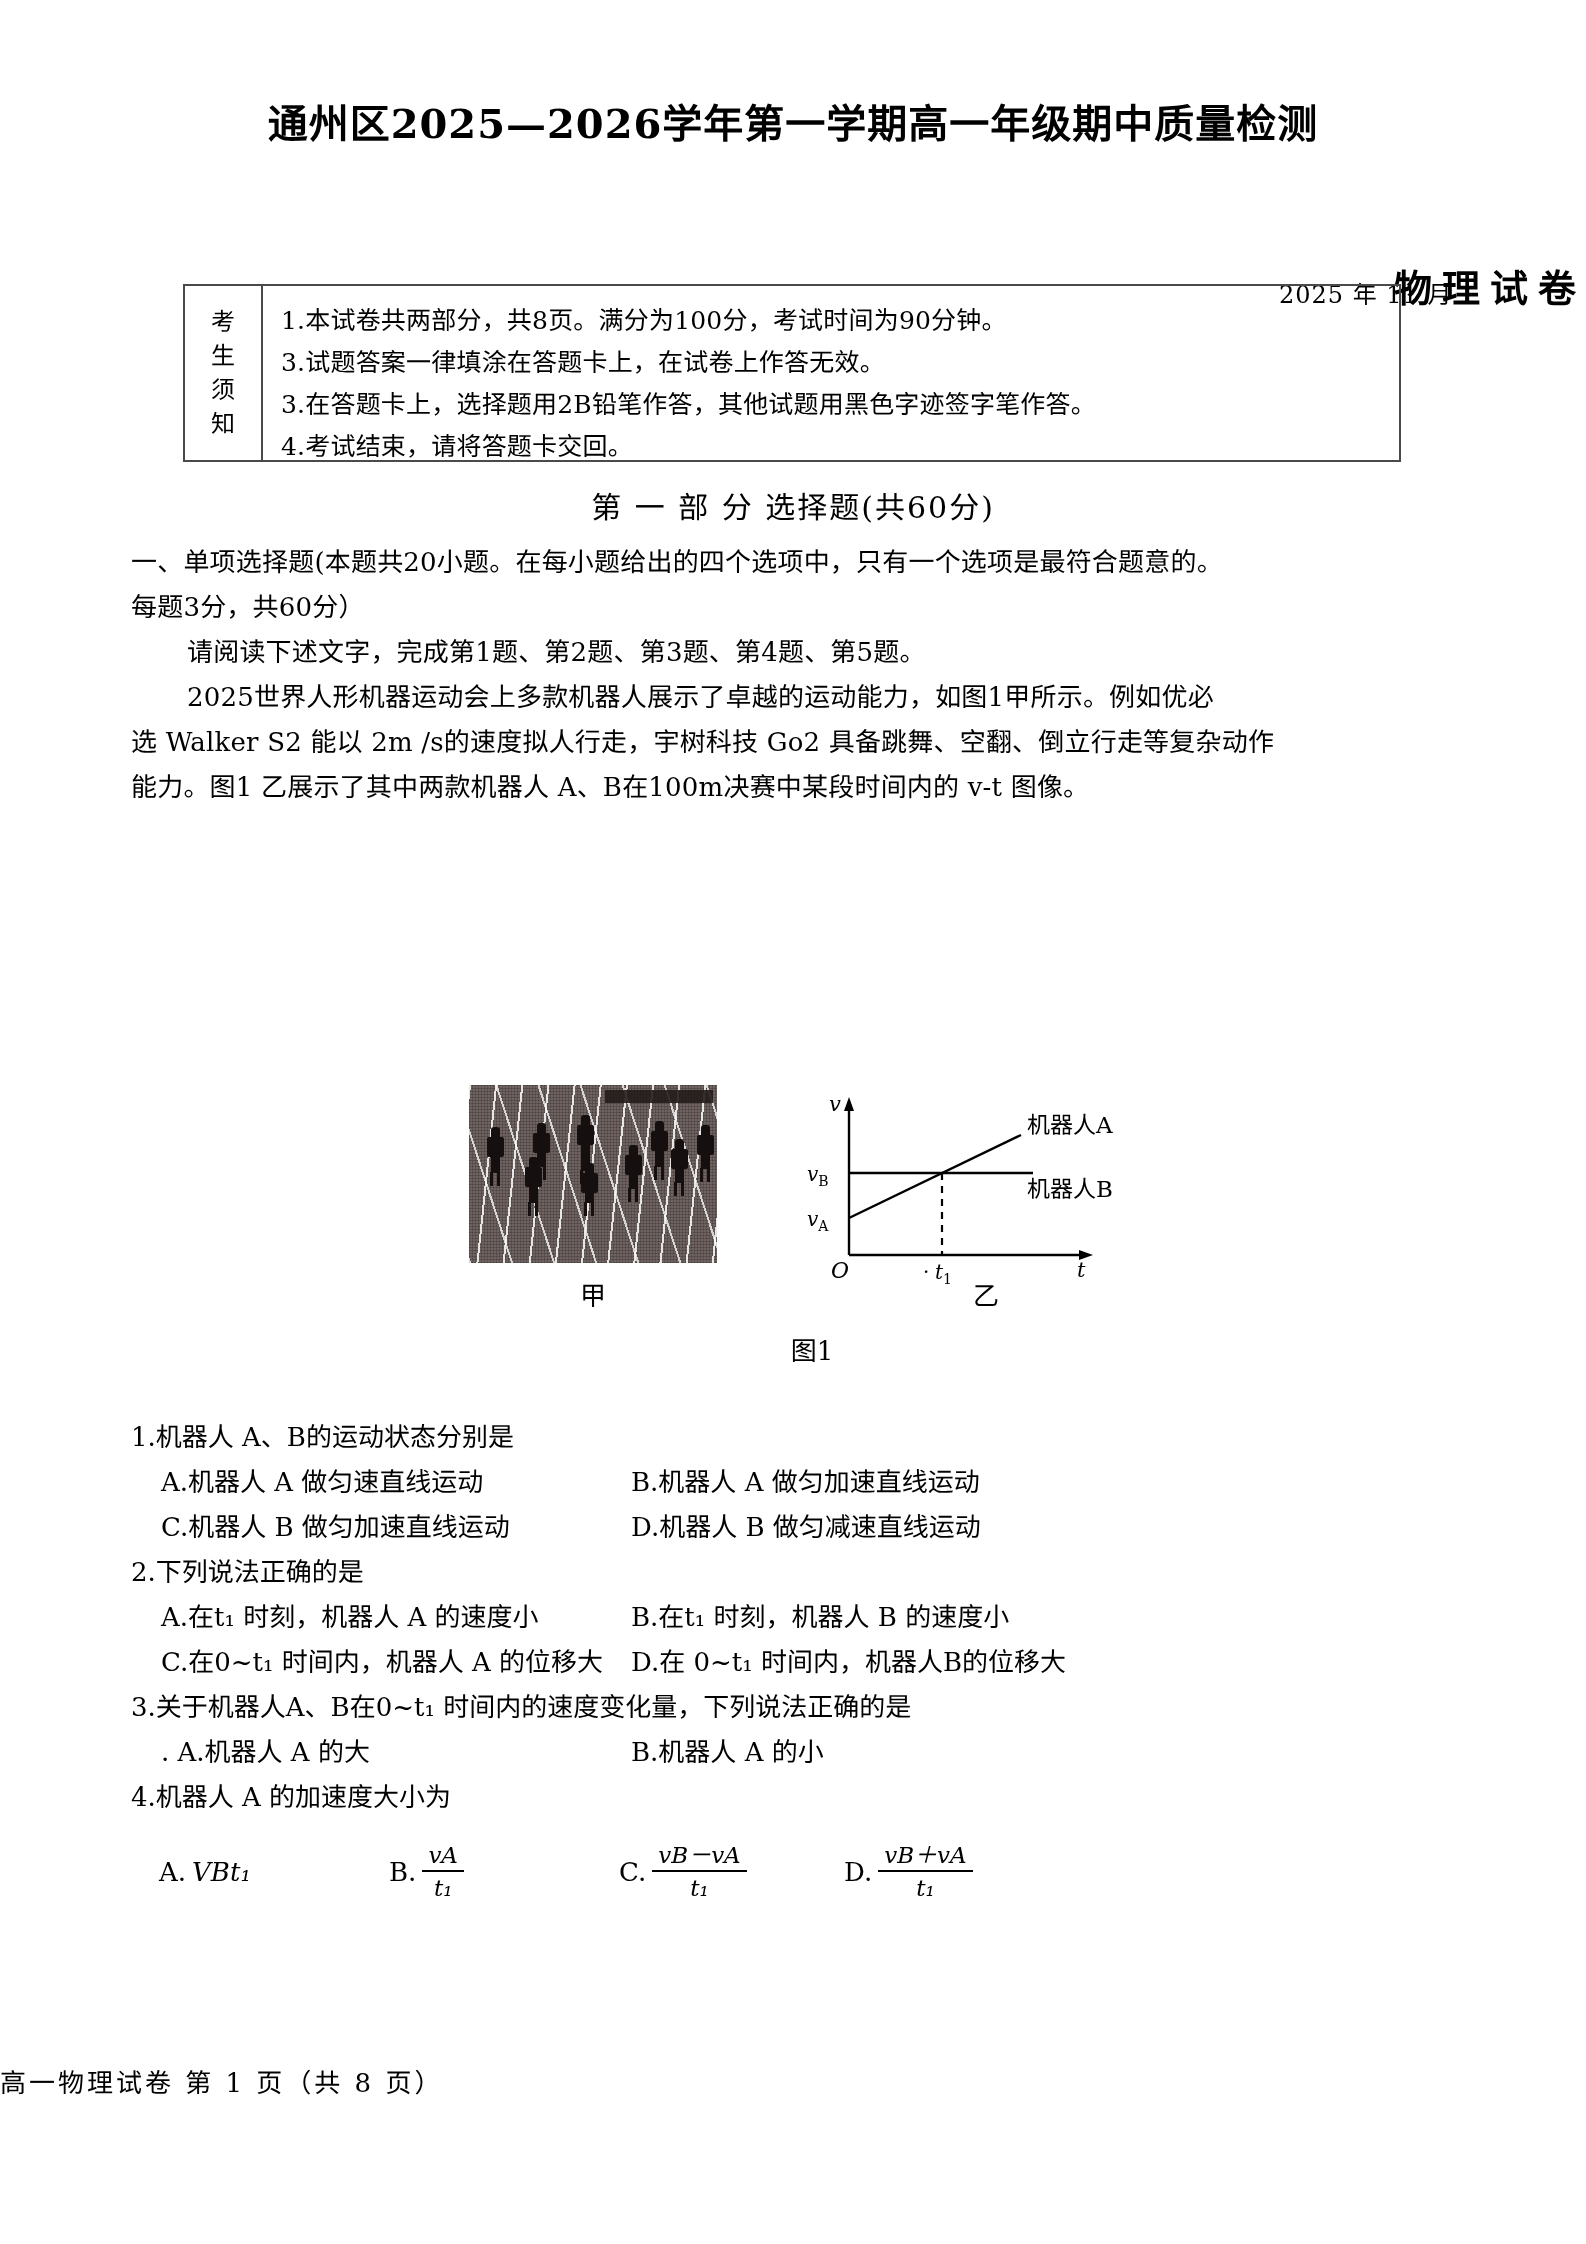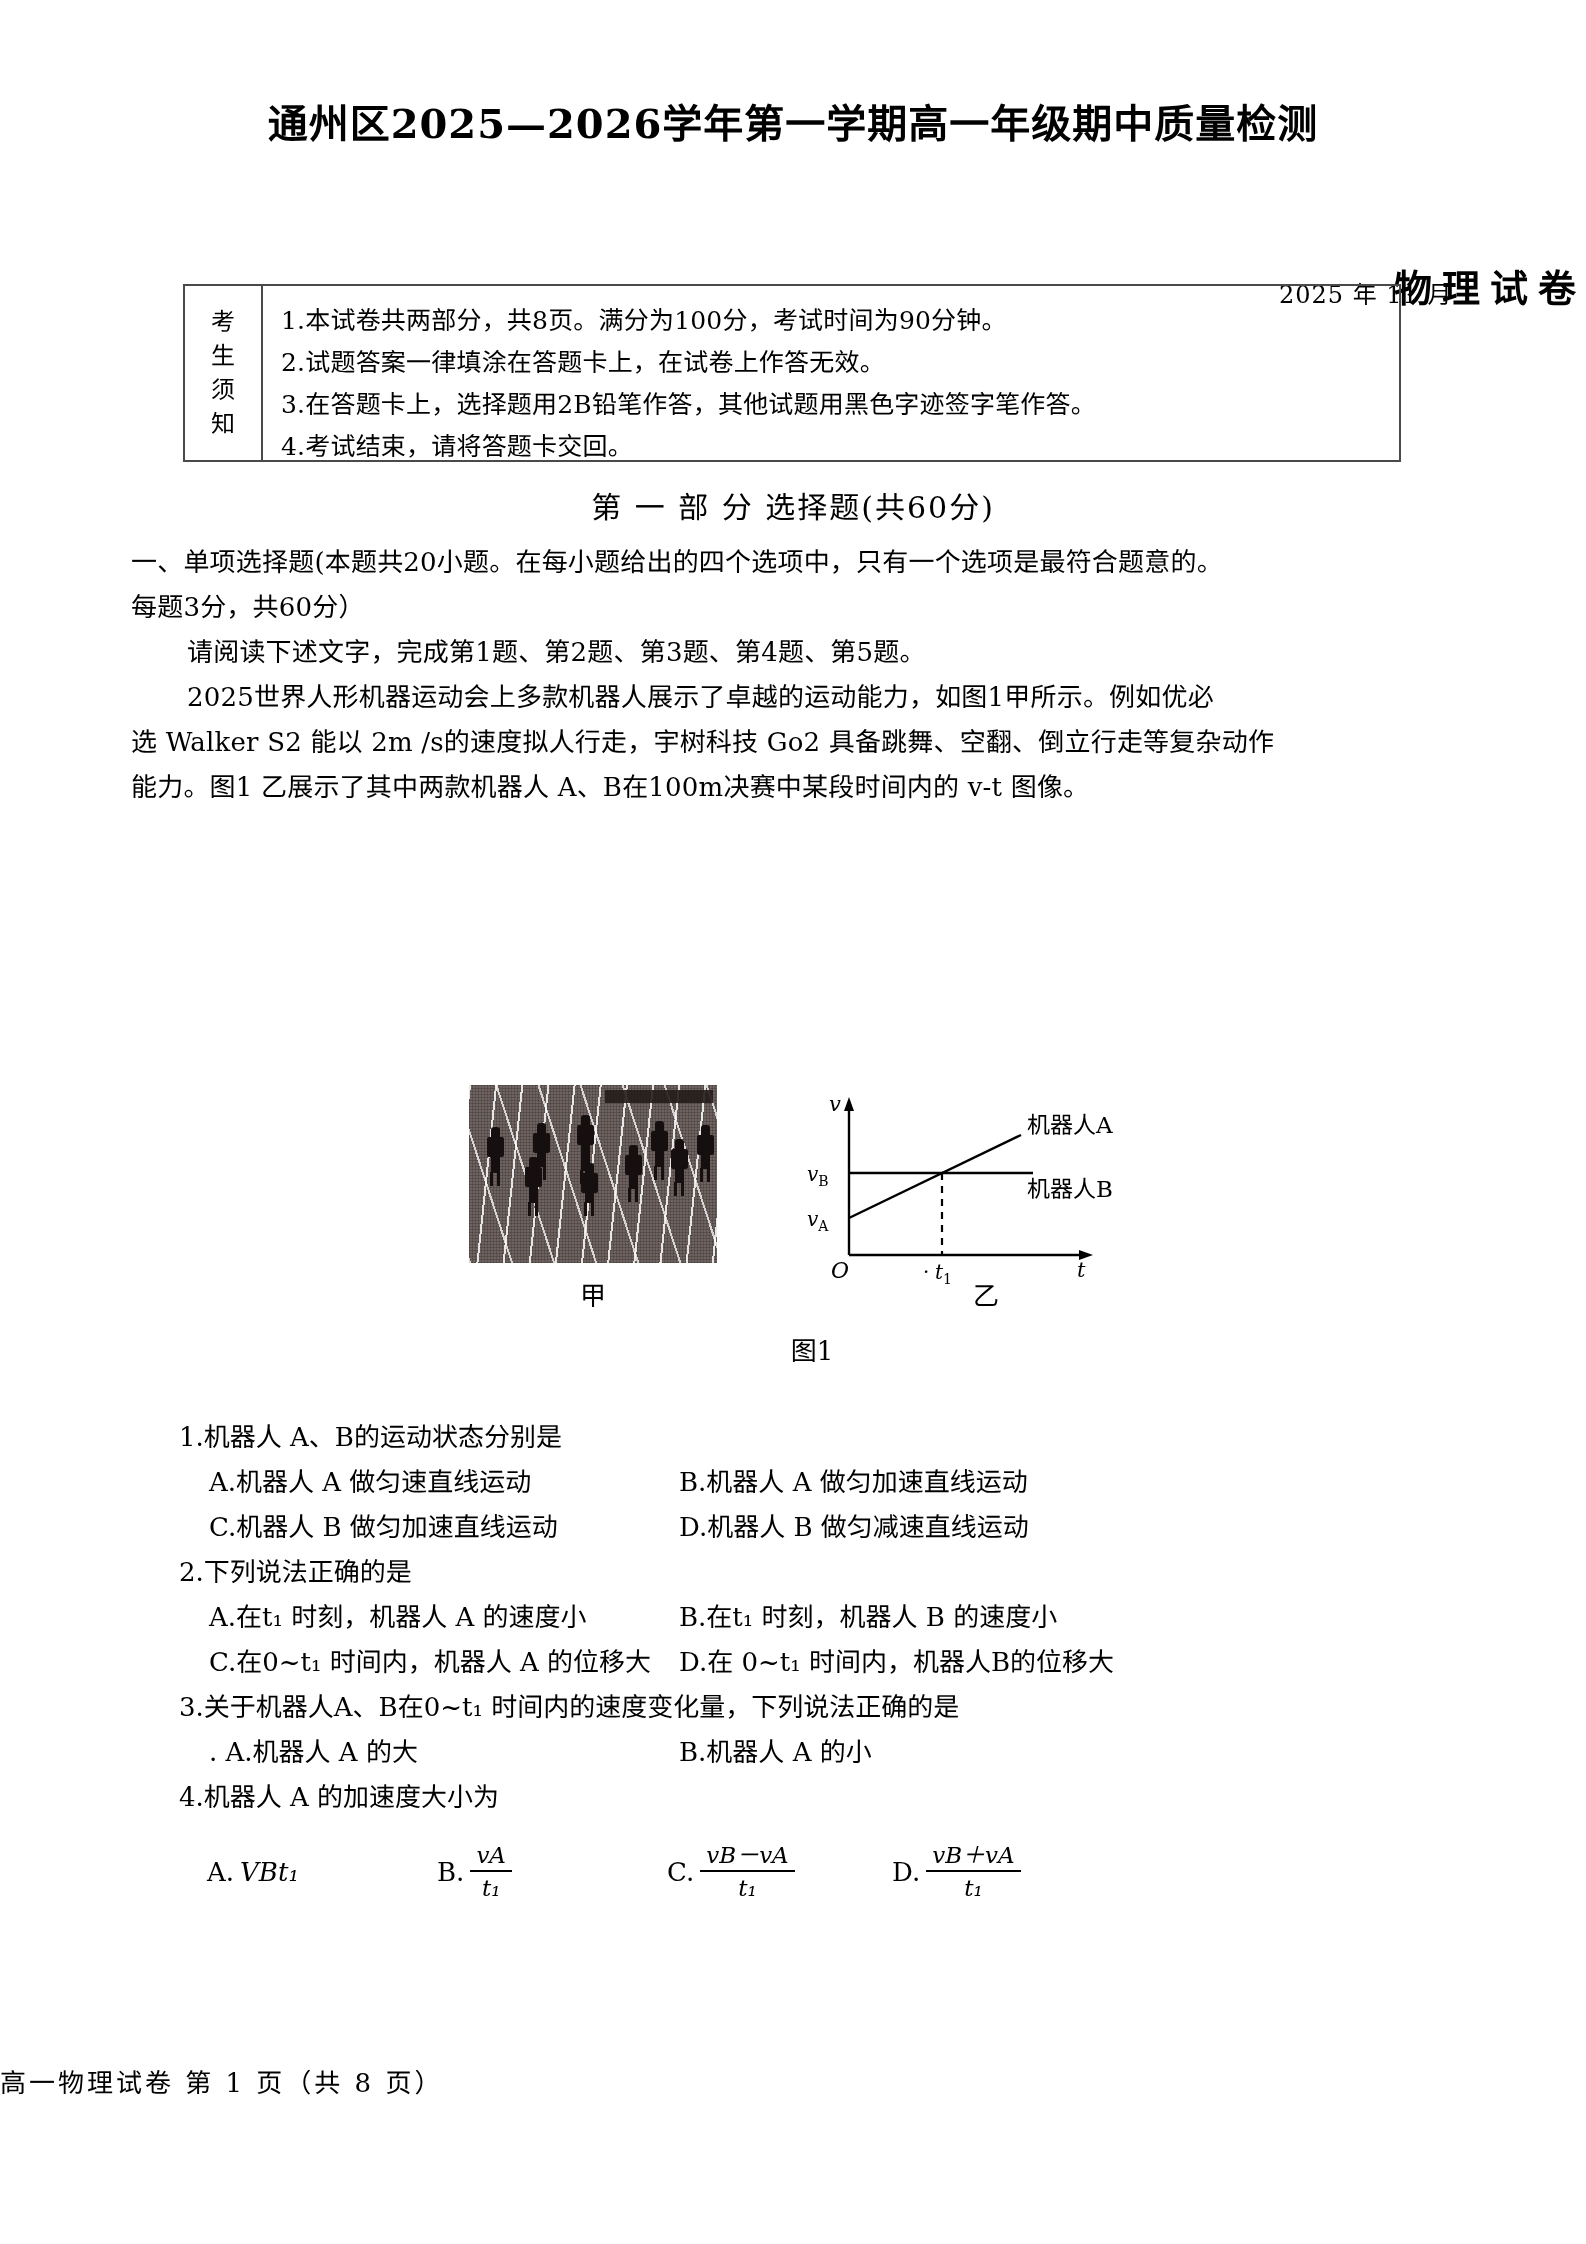--- a/index.html
+++ b/index.html
@@ -183,21 +183,20 @@
     width: 1330px;
     text-align: center;
     font-size: 26px;
   }
 
   
   .questions {
     position: absolute;
     left: 131px; top: 1415px;
     width: 1330px;
-    margin-left: 48px;
   }
   .q-stem {
     font-size: 26px;
     line-height: 45px;
     white-space: nowrap;
   }
   .q-opts {
     display: flex;
     font-size: 26px;
     line-height: 45px;
@@ -265,21 +264,21 @@
 
   <div class="notice-box">
     <div class="notice-label">
       <span>考</span>
       <span>生</span>
       <span>须</span>
       <span>知</span>
     </div>
     <div class="notice-body">
       <div class="notice-line">1.本试卷共两部分，共8页。满分为100分，考试时间为90分钟。</div>
-      <div class="notice-line">2.试题答案一律填涂在答题卡上，在试卷上作答无效。</div>
+      <div class="notice-line">3.试题答案一律填涂在答题卡上，在试卷上作答无效。</div>
       <div class="notice-line">3.在答题卡上，选择题用2B铅笔作答，其他试题用黑色字迹签字笔作答。</div>
       <div class="notice-line">4.考试结束，请将答题卡交回。</div>
     </div>
   </div>
 
   <div class="part-title">第 一 部 分   选择题(共60分)</div>
 
   <div class="body-block">
     <div class="btext">一、单项选择题(本题共20小题。在每小题给出的四个选项中，只有一个选项是最符合题意的。</div>
     <div class="btext">每题3分，共60分）</div>

